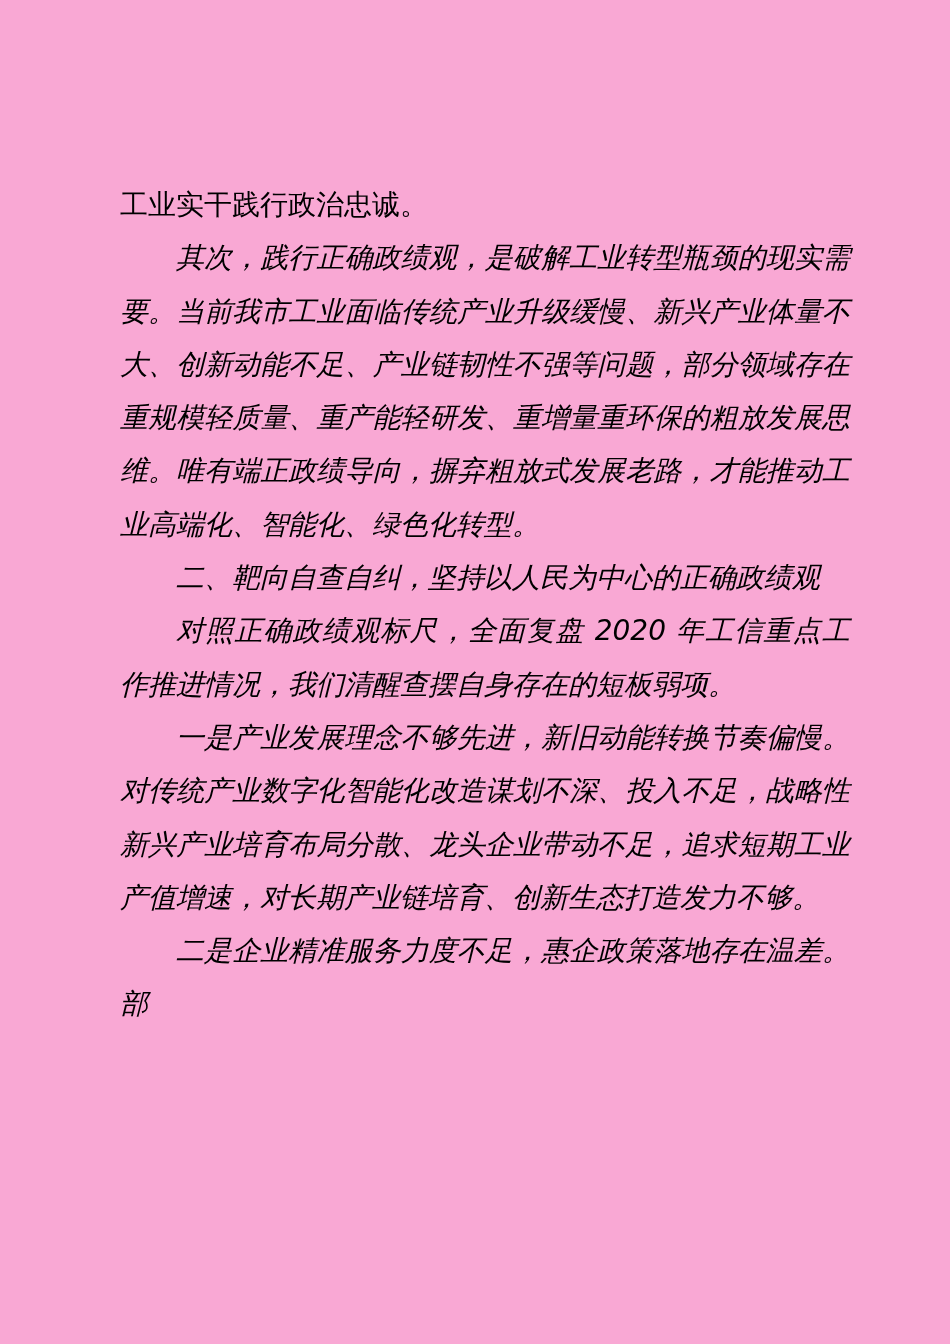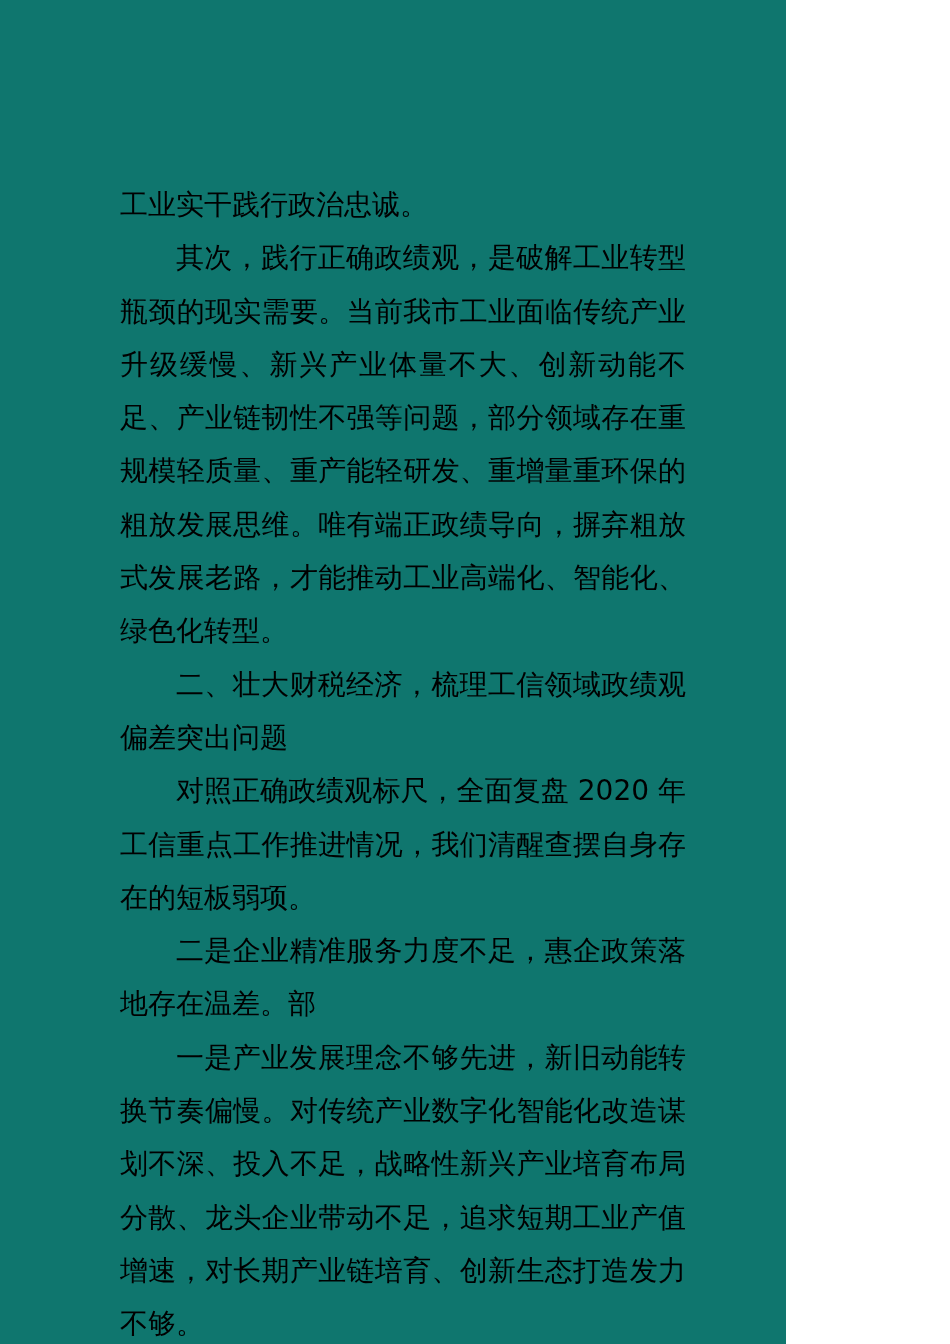--- a/index.html
+++ b/index.html
@@ -8,52 +8,53 @@
     background: #ffffff;
   }
   body {
     width: 950px;
     height: 1344px;
     overflow: hidden;
     font-family: "DejaVu Sans", "Liberation Sans", sans-serif;
   }
   .doc-page {
     box-sizing: border-box;
-    width: 786px;
+    width: 950px;
     height: 1344px;
-    background: #0f766e;
+    background: #f9a8d4;
     padding: 178px 100px 0 120px;
   }
   .doc-body {
     color: #000000;
     font-size: 28px;
     line-height: 53.3px;
     font-weight: 400;
     text-align: justify;
     text-justify: inter-ideograph;
     word-break: normal;
     overflow-wrap: break-word;
   }
   .doc-body p {
     margin: 0;
     padding: 0;
   }
   .doc-body p.indent {
     text-indent: 2em;
+    font-style: italic;
   }
   
   .doc-body p.heading {
     font-weight: 400;
   }
 </style>
 </head>
 <body>
 
 <div class="doc-page">
   <div class="doc-body" id="doc-body">
       <p class="body">工业实干践行政治忠诚。</p>
       <p class="indent body">其次，践行正确政绩观，是破解工业转型瓶颈的现实需要。当前我市工业面临传统产业升级缓慢、新兴产业体量不大、创新动能不足、产业链韧性不强等问题，部分领域存在重规模轻质量、重产能轻研发、重增量重环保的粗放发展思维。唯有端正政绩导向，摒弃粗放式发展老路，才能推动工业高端化、智能化、绿色化转型。</p>
-      <p class="indent heading">二、壮大财税经济，梳理工信领域政绩观偏差突出问题</p>
+      <p class="indent heading">二、靶向自查自纠，坚持以人民为中心的正确政绩观</p>
       <p class="indent body">对照正确政绩观标尺，全面复盘 2020 年工信重点工作推进情况，我们清醒查摆自身存在的短板弱项。</p>
+      <p class="indent body">一是产业发展理念不够先进，新旧动能转换节奏偏慢。对传统产业数字化智能化改造谋划不深、投入不足，战略性新兴产业培育布局分散、龙头企业带动不足，追求短期工业产值增速，对长期产业链培育、创新生态打造发力不够。</p>
       <p class="indent body">二是企业精准服务力度不足，惠企政策落地存在温差。部</p>
-      <p class="indent body">一是产业发展理念不够先进，新旧动能转换节奏偏慢。对传统产业数字化智能化改造谋划不深、投入不足，战略性新兴产业培育布局分散、龙头企业带动不足，追求短期工业产值增速，对长期产业链培育、创新生态打造发力不够。</p>
     </div>
 </div>
 
 </body></html>

